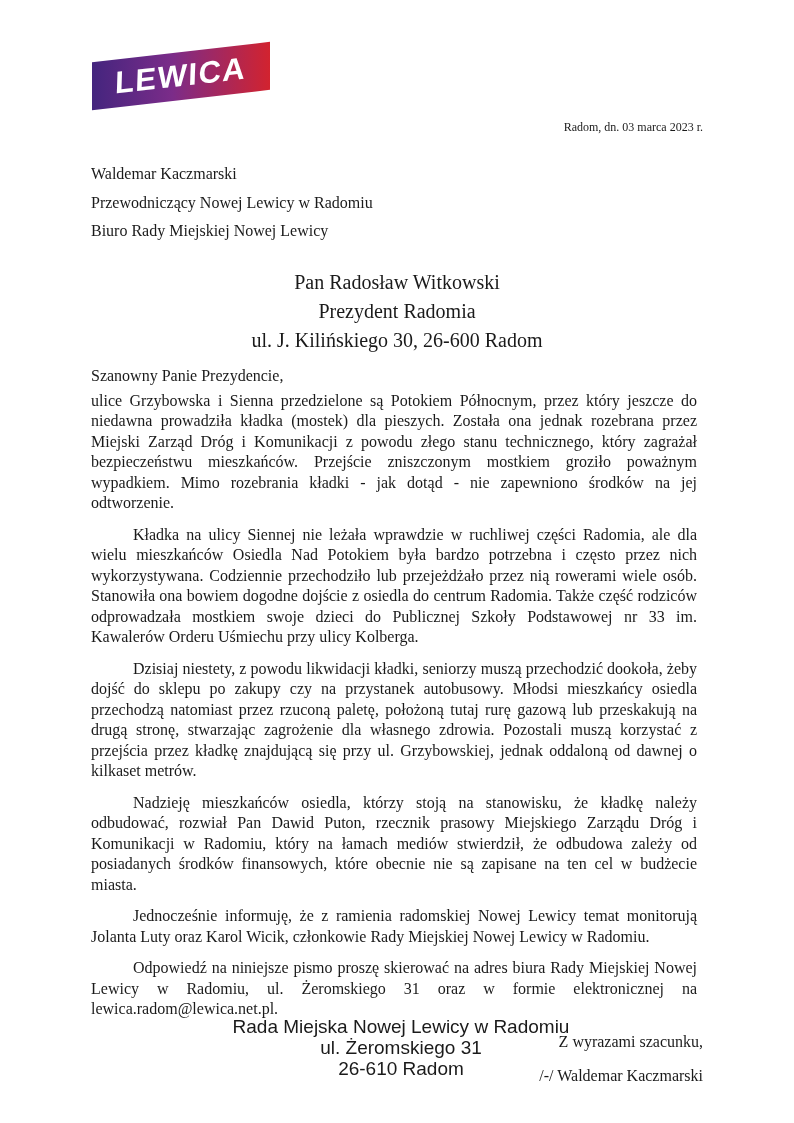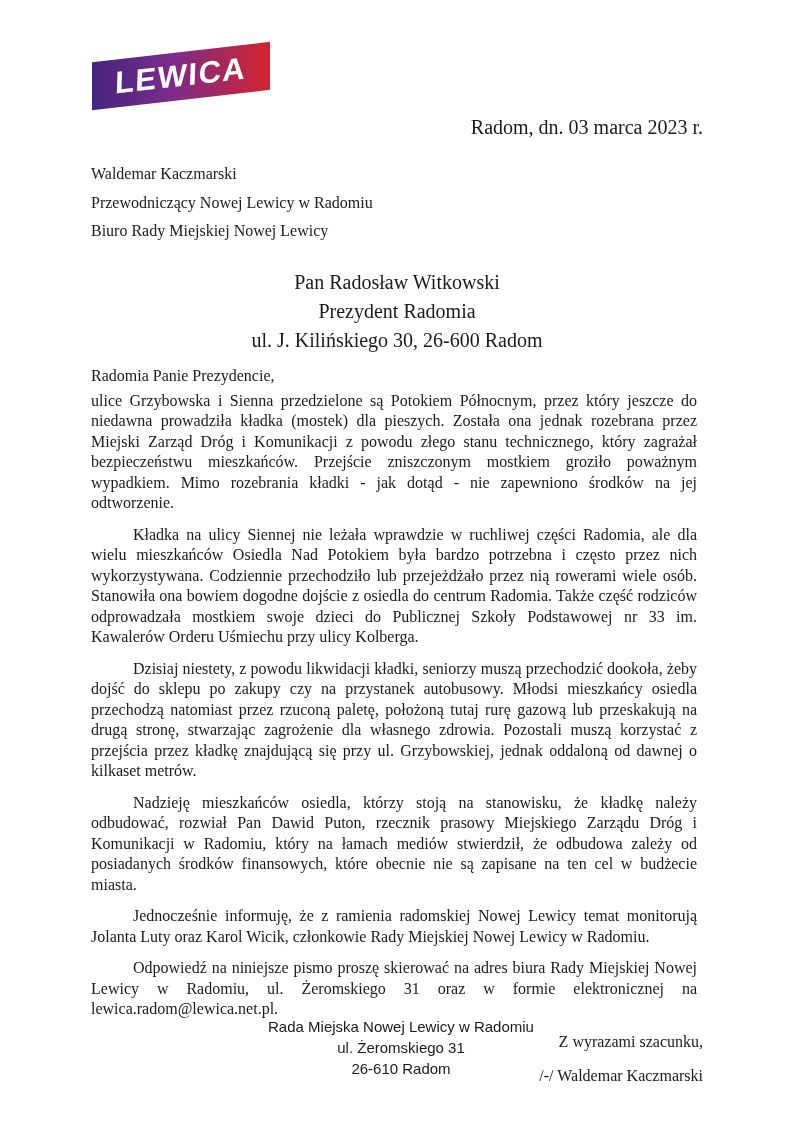--- a/index.html
+++ b/index.html
@@ -37,21 +37,21 @@
     font-size: 31px;
     letter-spacing: 1.5px;
     color: #ffffff;
     transform: skewX(-2deg);
     user-select: none;
   }
   
   .date-line {
     margin-top: 17px;
     text-align: right;
-    font-size: 20px;
+    font-size: 12px;
     line-height: 21px;
   }
   .sender-block {
     margin-top: 22px;
     font-size: 16px;
     line-height: 28.5px;
   }
   .recipient-block {
     margin-top: 22px;
     text-align: center;
@@ -83,21 +83,21 @@
     margin-bottom: 13px;
     line-height: 21px;
   }
   .footer-block {
     position: absolute;
     left: 8px;
     right: 0;
     top: 1016px;
     text-align: center;
     font-family: "Liberation Sans", sans-serif;
-    font-size: 15px;
+    font-size: 19px;
     line-height: 21px;
     color: #1a1a1a;
   }
 </style>
 </head>
 <body>
 
 <div class="page">
 
   <div class="logo">
@@ -111,21 +111,21 @@
     <div>Przewodniczący Nowej Lewicy w Radomiu</div>
     <div>Biuro Rady Miejskiej Nowej Lewicy</div>
   </div>
 
   <div class="recipient-block">
     <div>Pan Radosław Witkowski</div>
     <div>Prezydent Radomia</div>
     <div>ul. J. Kilińskiego 30, 26-600 Radom</div>
   </div>
 
-  <div class="salutation">Radomia Panie Prezydencie,</div>
+  <div class="salutation">Szanowny Panie Prezydencie,</div>
 
   <div class="body-text">
     <p class="para no-indent">ulice Grzybowska i Sienna przedzielone są Potokiem Północnym, przez który jeszcze do niedawna prowadziła kładka (mostek) dla pieszych. Została ona jednak rozebrana przez Miejski Zarząd Dróg i Komunikacji z powodu złego stanu technicznego, który zagrażał bezpieczeństwu mieszkańców. Przejście zniszczonym mostkiem groziło poważnym wypadkiem. Mimo rozebrania kładki - jak dotąd - nie zapewniono środków na jej odtworzenie.</p>
     <p class="para">Kładka na ulicy Siennej nie leżała wprawdzie w ruchliwej części Radomia, ale dla wielu mieszkańców Osiedla Nad Potokiem była bardzo potrzebna i często przez nich wykorzystywana. Codziennie przechodziło lub przejeżdżało przez nią rowerami wiele osób. Stanowiła ona bowiem dogodne dojście z osiedla do centrum Radomia. Także część rodziców odprowadzała mostkiem swoje dzieci do Publicznej Szkoły Podstawowej nr 33 im. Kawalerów Orderu Uśmiechu przy ulicy Kolberga.</p>
     <p class="para">Dzisiaj niestety, z powodu likwidacji kładki, seniorzy muszą przechodzić dookoła, żeby dojść do sklepu po zakupy czy na przystanek autobusowy. Młodsi mieszkańcy osiedla przechodzą natomiast przez rzuconą paletę, położoną tutaj rurę gazową lub przeskakują na drugą stronę, stwarzając zagrożenie dla własnego zdrowia. Pozostali muszą korzystać z przejścia przez kładkę znajdującą się przy ul. Grzybowskiej, jednak oddaloną od dawnej o kilkaset metrów.</p>
     <p class="para">Nadzieję mieszkańców osiedla, którzy stoją na stanowisku, że kładkę należy odbudować, rozwiał Pan Dawid Puton, rzecznik prasowy Miejskiego Zarządu Dróg i Komunikacji w Radomiu, który na łamach mediów stwierdził, że odbudowa zależy od posiadanych środków finansowych, które obecnie nie są zapisane na ten cel w budżecie miasta.</p>
     <p class="para">Jednocześnie informuję, że z ramienia radomskiej Nowej Lewicy temat monitorują Jolanta Luty oraz Karol Wicik, członkowie Rady Miejskiej Nowej Lewicy w Radomiu.</p>
     <p class="para">Odpowiedź na niniejsze pismo proszę skierować na adres biura Rady Miejskiej Nowej Lewicy w Radomiu, ul. Żeromskiego 31 oraz w formie elektronicznej na lewica.radom@lewica.net.pl.</p>
   </div>
 

